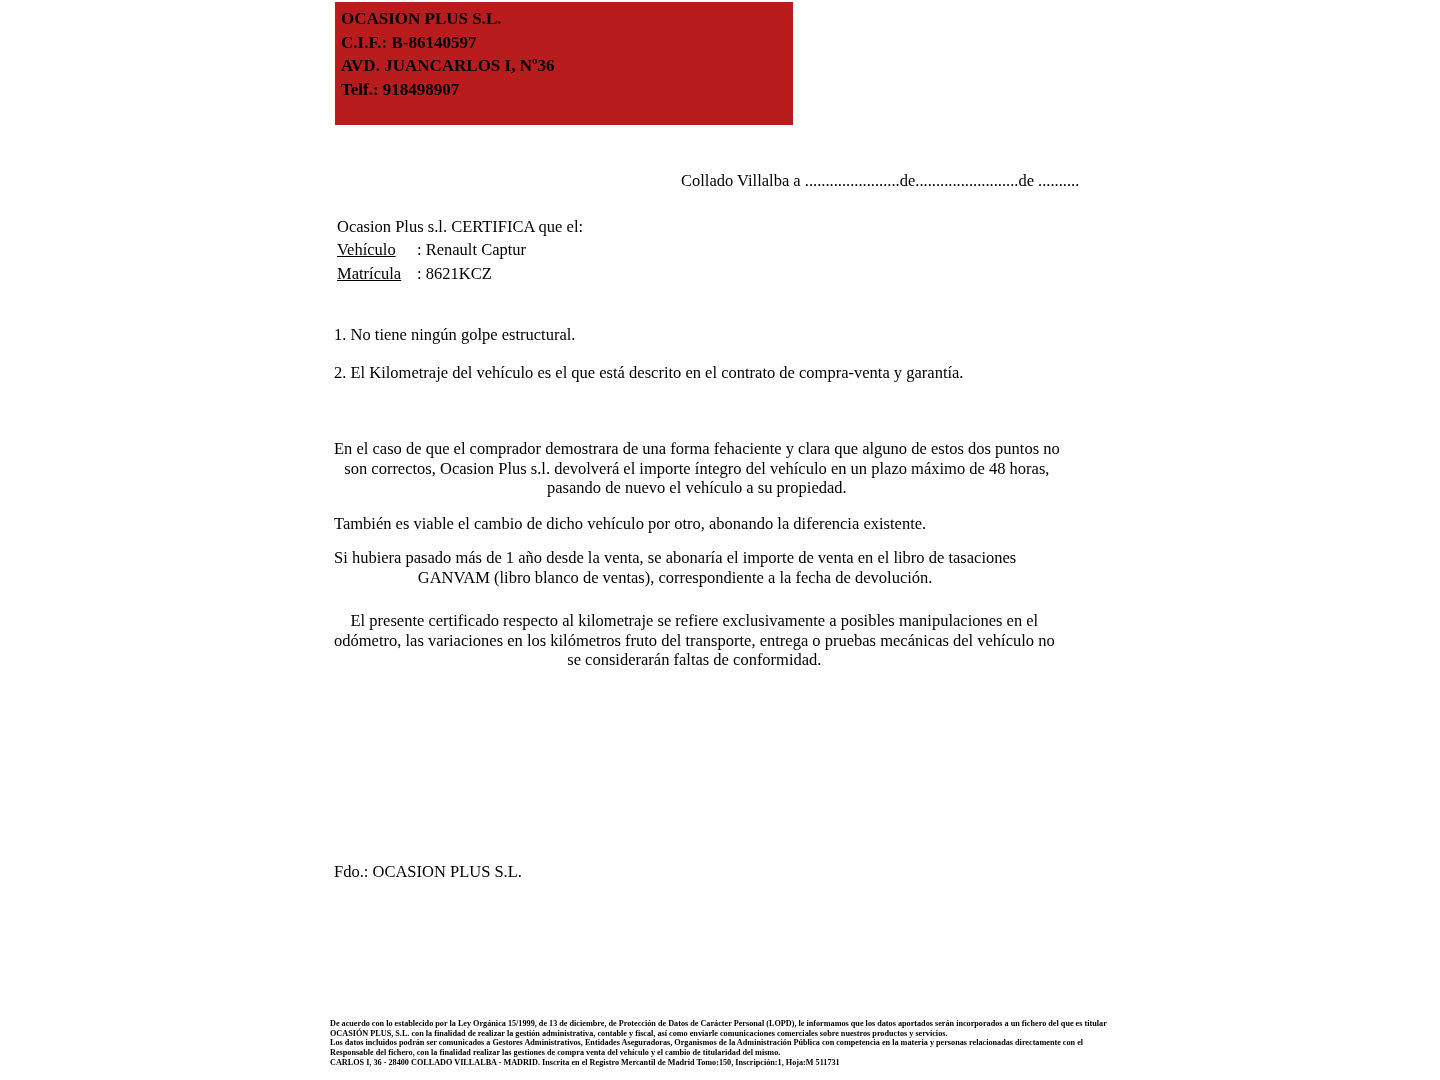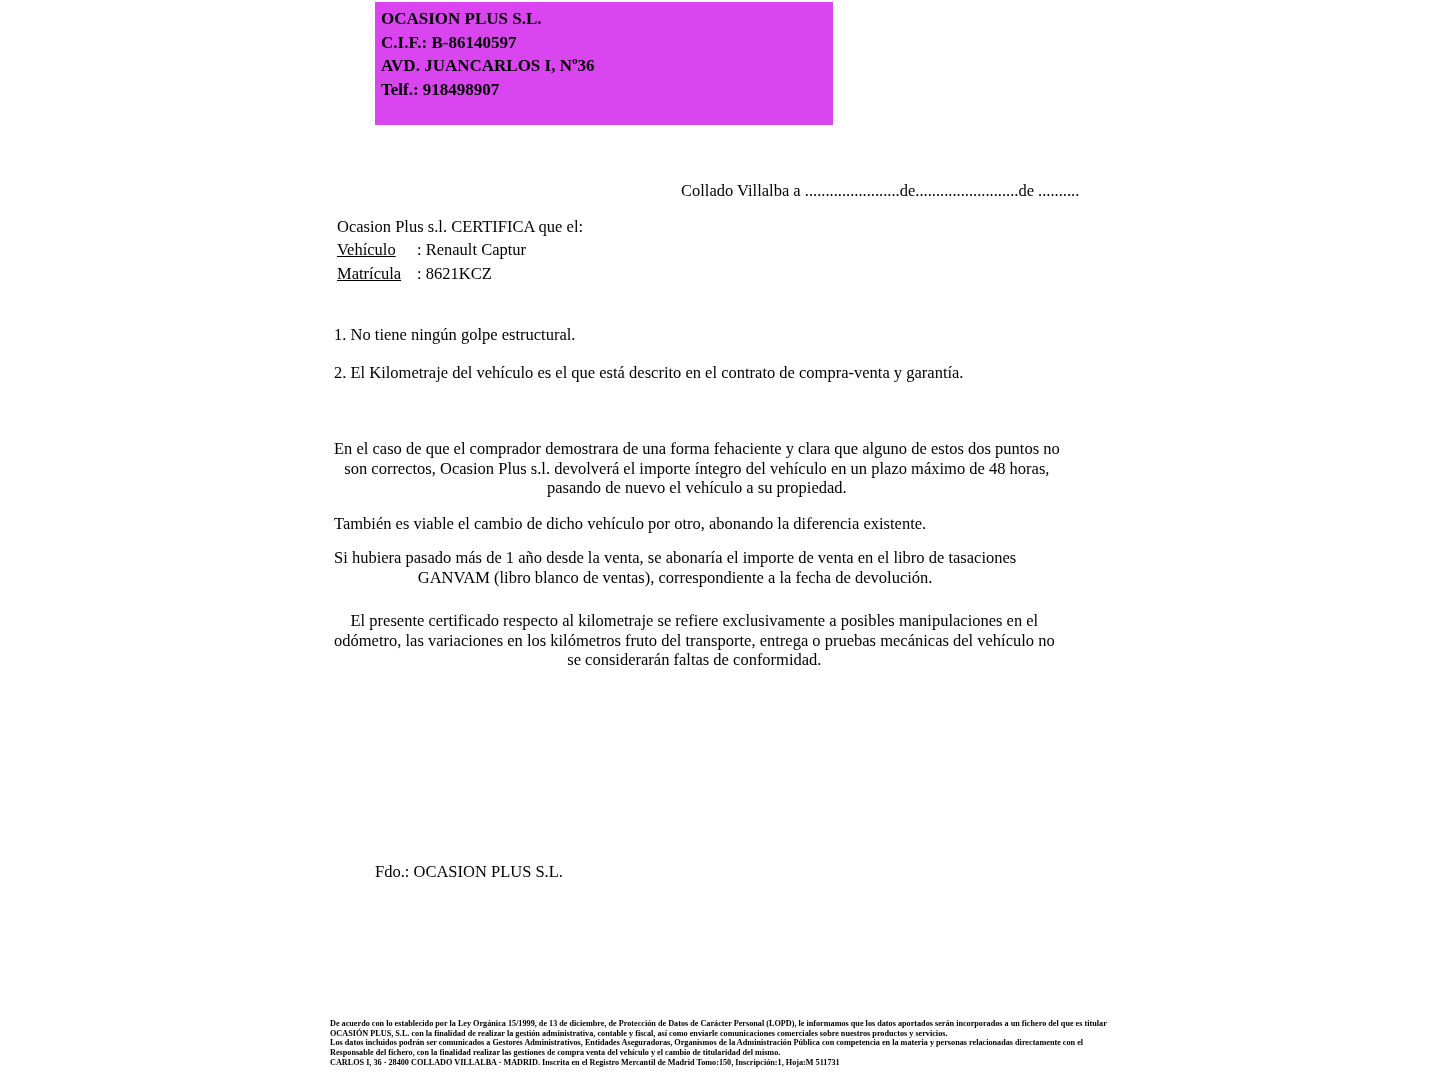--- a/index.html
+++ b/index.html
@@ -15,35 +15,34 @@
     height: 1080px;
     background: #ffffff;
     overflow: hidden;
   }
   .header-box {
     position: absolute;
     left: 335px;
     top: 2px;
     width: 458px;
     height: 123px;
-    background: #d946ef;
+    background: #b91c1c;
     padding: 5px 0 0 6px;
     box-sizing: border-box;
-    margin-left: 40px;
   }
   .header-box .hline {
     font-weight: bold;
     font-size: 17px;
     line-height: 23.5px;
     white-space: nowrap;
   }
   .date-line {
     position: absolute;
     left: 681px;
-    top: 181px;
+    top: 171px;
     font-size: 16.5px;
     white-space: nowrap;
   }
   .cert-block {
     position: absolute;
     left: 337px;
     top: 215px;
     font-size: 16.5px;
     line-height: 23.3px;
   }
@@ -69,21 +68,20 @@
   .para1 { top: 439px; }
   .para2 { top: 514px; }
   .para3 { top: 548px; }
   .para4 { top: 611px; }
   .signature {
     position: absolute;
     left: 334px;
     top: 862px;
     font-size: 16.5px;
     white-space: nowrap;
-    margin-left: 41px;
   }
   .legal {
     position: absolute;
     left: 330px;
     top: 1019px;
     font-size: 8.2px;
     line-height: 9.7px;
   }
   .legal .lline { white-space: nowrap; font-weight: bold; }
 </style>

